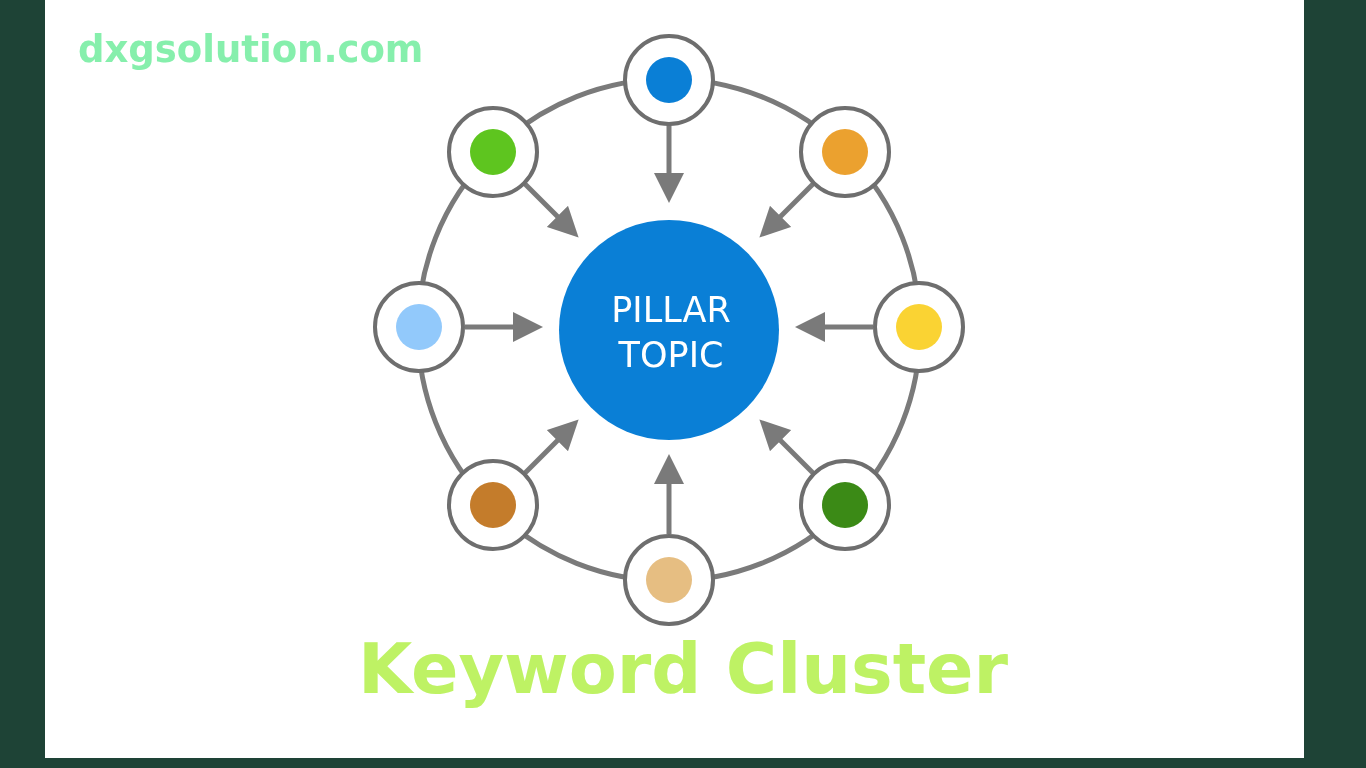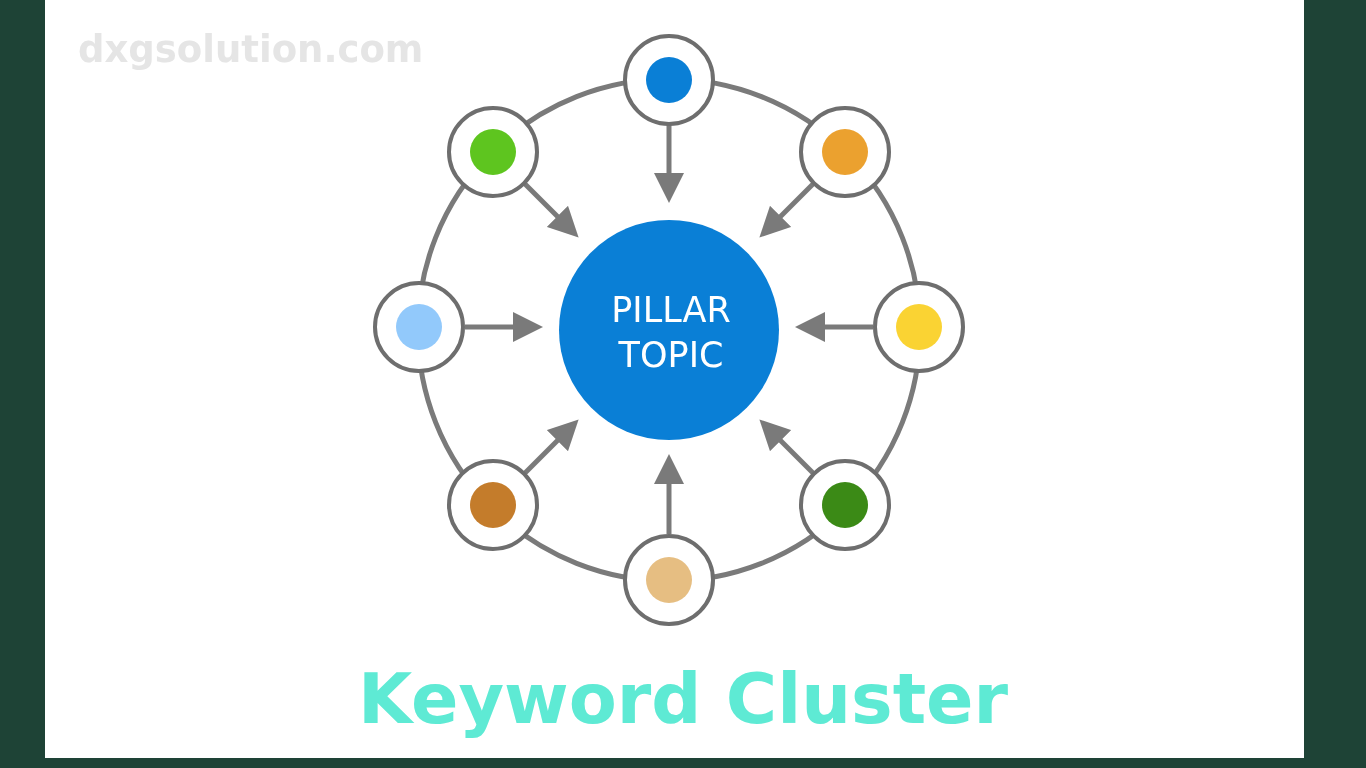--- a/index.html
+++ b/index.html
@@ -11,35 +11,35 @@
     }
     .panel {
       position: absolute; left: 45px; top: 0;
       width: 1259px; height: 758px;
       background: #ffffff;
     }
     .site-label {
       position: absolute; left: 78px; top: 28px;
       font-family: "DejaVu Sans", sans-serif;
       font-weight: bold; font-size: 37px;
-      color: #e5e5e5; letter-spacing: 0px;
+      color: #86efac; letter-spacing: 0px;
     }
     .diagram {
       position: absolute; left: 0; top: 0;
     }
     .center-text {
       font-family: "DejaVu Sans", sans-serif;
       font-size: 35px; fill: #ffffff; font-weight: 500;
     }
     .title {
-      position: absolute; left: 0; width: 1366px; top: 658px;
+      position: absolute; left: 0; width: 1366px; top: 628px;
       text-align: center;
       font-family: "DejaVu Sans", sans-serif;
       font-weight: bold; font-size: 70px;
-      color: #5eead4;
+      color: #bef264;
       padding-left: 0px;
     }
   </style>
 </head>
 <body>
 
 <div class="panel"></div>
 
 <div class="site-label">dxgsolution.com</div>
 

